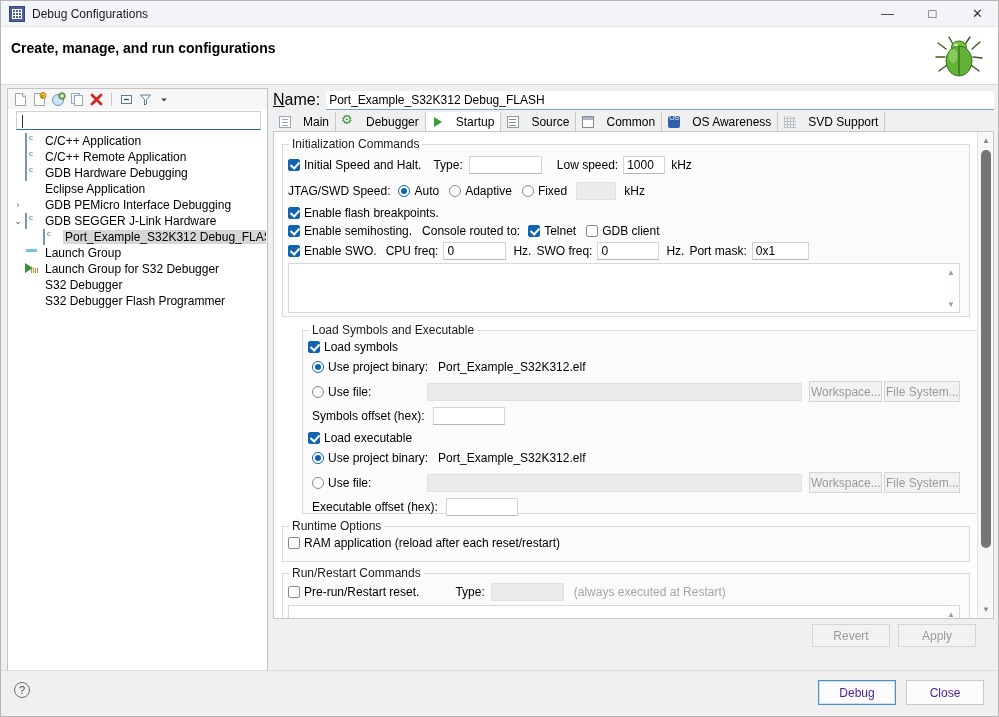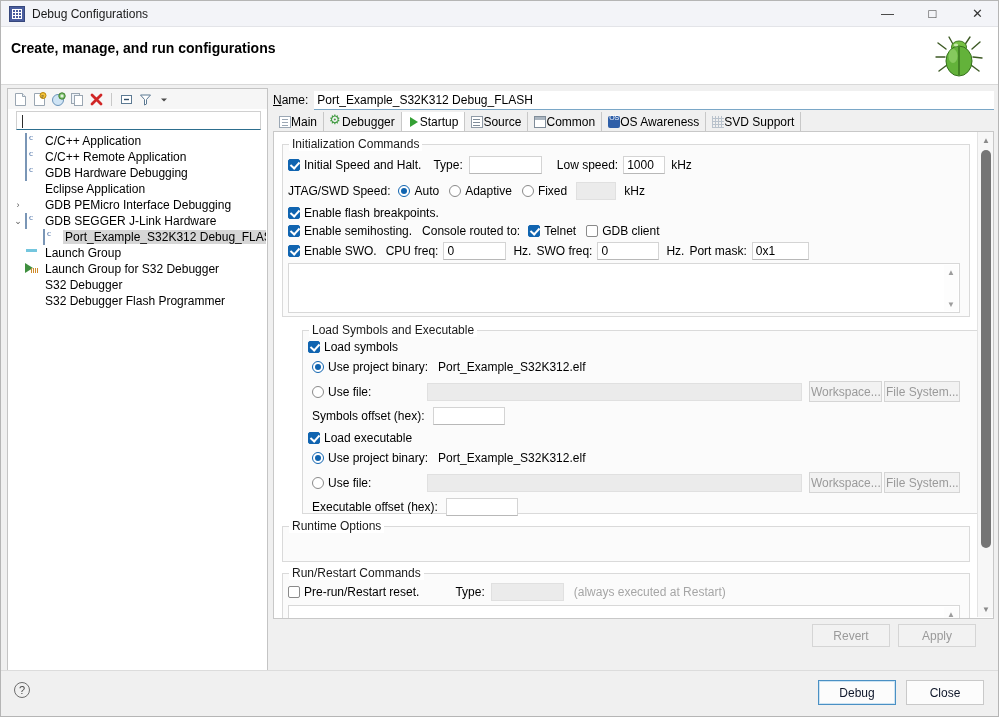--- a/index.html
+++ b/index.html
@@ -155,36 +155,36 @@
 
   
   #rightpanel {
     position: absolute; left: 272px; top: 3px; width: 721px; height: 576px;
     background: #f0f0f0;
   }
   #namerow {
     position: absolute; left: 0; top: 0; width: 721px; height: 24px;
     display: flex; align-items: center;
   }
-  #namerow .nlabel { font-size: 12px; margin-right: 6px; }
+  #namerow .nlabel { font-size: 16px; margin-right: 6px; }
   #namerow .nlabel u { text-decoration: underline; }
   #namefield {
     flex: 1; height: 19px; background: #ffffff;
     border: none; border-bottom: 1px solid #7aa7c7;
     display: flex; align-items: center; padding-left: 3px; font-size: 12px;
   }
 
   
   #tabs {
     position: absolute; left: 0; top: 25px; width: 721px; height: 19px;
     display: flex; align-items: flex-end;
     border-bottom: 1px solid #c8c8c8;
   }
   .tab {
-    height: 19px; display: flex; align-items: center; gap: 0;
+    height: 19px; display: flex; align-items: center; gap: 12px;
     padding: 0 6px; font-size: 12px;
     border-right: 1px solid #c8c8c8;
     background: #f0f0f0;
     white-space: nowrap;
   }
   .tab.active { background: #ffffff; }
   .tabicon { width: 12px; height: 12px; flex: none; position: relative; }
 
   .ic-main { background:#fff; border:1px solid #9ba7b4; }
   .ic-main::after{content:"";position:absolute;left:2px;top:2px;right:2px;height:1px;
@@ -308,21 +308,21 @@
   }
   #helpicon {
     position: absolute; left: 13px; top: 11px; width: 16px; height: 16px;
     border: 1px solid #6d6d6d; border-radius: 50%;
     display: flex; align-items: center; justify-content: center;
     font-size: 11px; color: #4a4a4a;
   }
   .fbtn {
     position: absolute; top: 9px; height: 25px; width: 78px;
     display: flex; align-items: center; justify-content: center;
-    font-size: 12px; background: #fcfcfc; border: 1px solid #c9c9c9; color: #0f172a;
+    font-size: 12px; background: #fcfcfc; border: 1px solid #c9c9c9; color: #4c1d95;
   }
   #btn-debug { right: 104px; border: 1px solid #4a90c4; box-shadow: inset 0 0 0 1px #cde3f2; }
   #btn-close { right: 16px; }
 </style>
 </head>
 <body>
 
 <div id="window">
 
   <div id="titlebar">
@@ -626,20 +626,24 @@
             </div>
 
             <div class="fieldrow" style="left:9px; top:167px;">
               <span>Executable offset (hex):</span>
               <span class="txt" style="width:72px; margin-left:8px;"></span>
             </div>
           </div>
 
           <div class="group" style="left:8px; top:394px; width:688px; height:36px;">
             <span class="glabel">Runtime Options</span>
+            <div class="fieldrow" style="left:5px; top:9px;">
+              <span class="cb"></span>
+              <span>RAM application (reload after each reset/restart)</span>
+            </div>
           </div>
 
           <div class="group" style="left:8px; top:441px; width:688px; height:86px;">
             <span class="glabel">Run/Restart Commands</span>
 
             <div class="fieldrow" style="left:5px; top:9px;">
               <span class="cb"></span>
               <span>Pre-run/Restart reset.</span>
               <span style="margin-left:36px;">Type:</span>
               <span class="txt disabled" style="width:73px; margin-left:6px;"></span>

